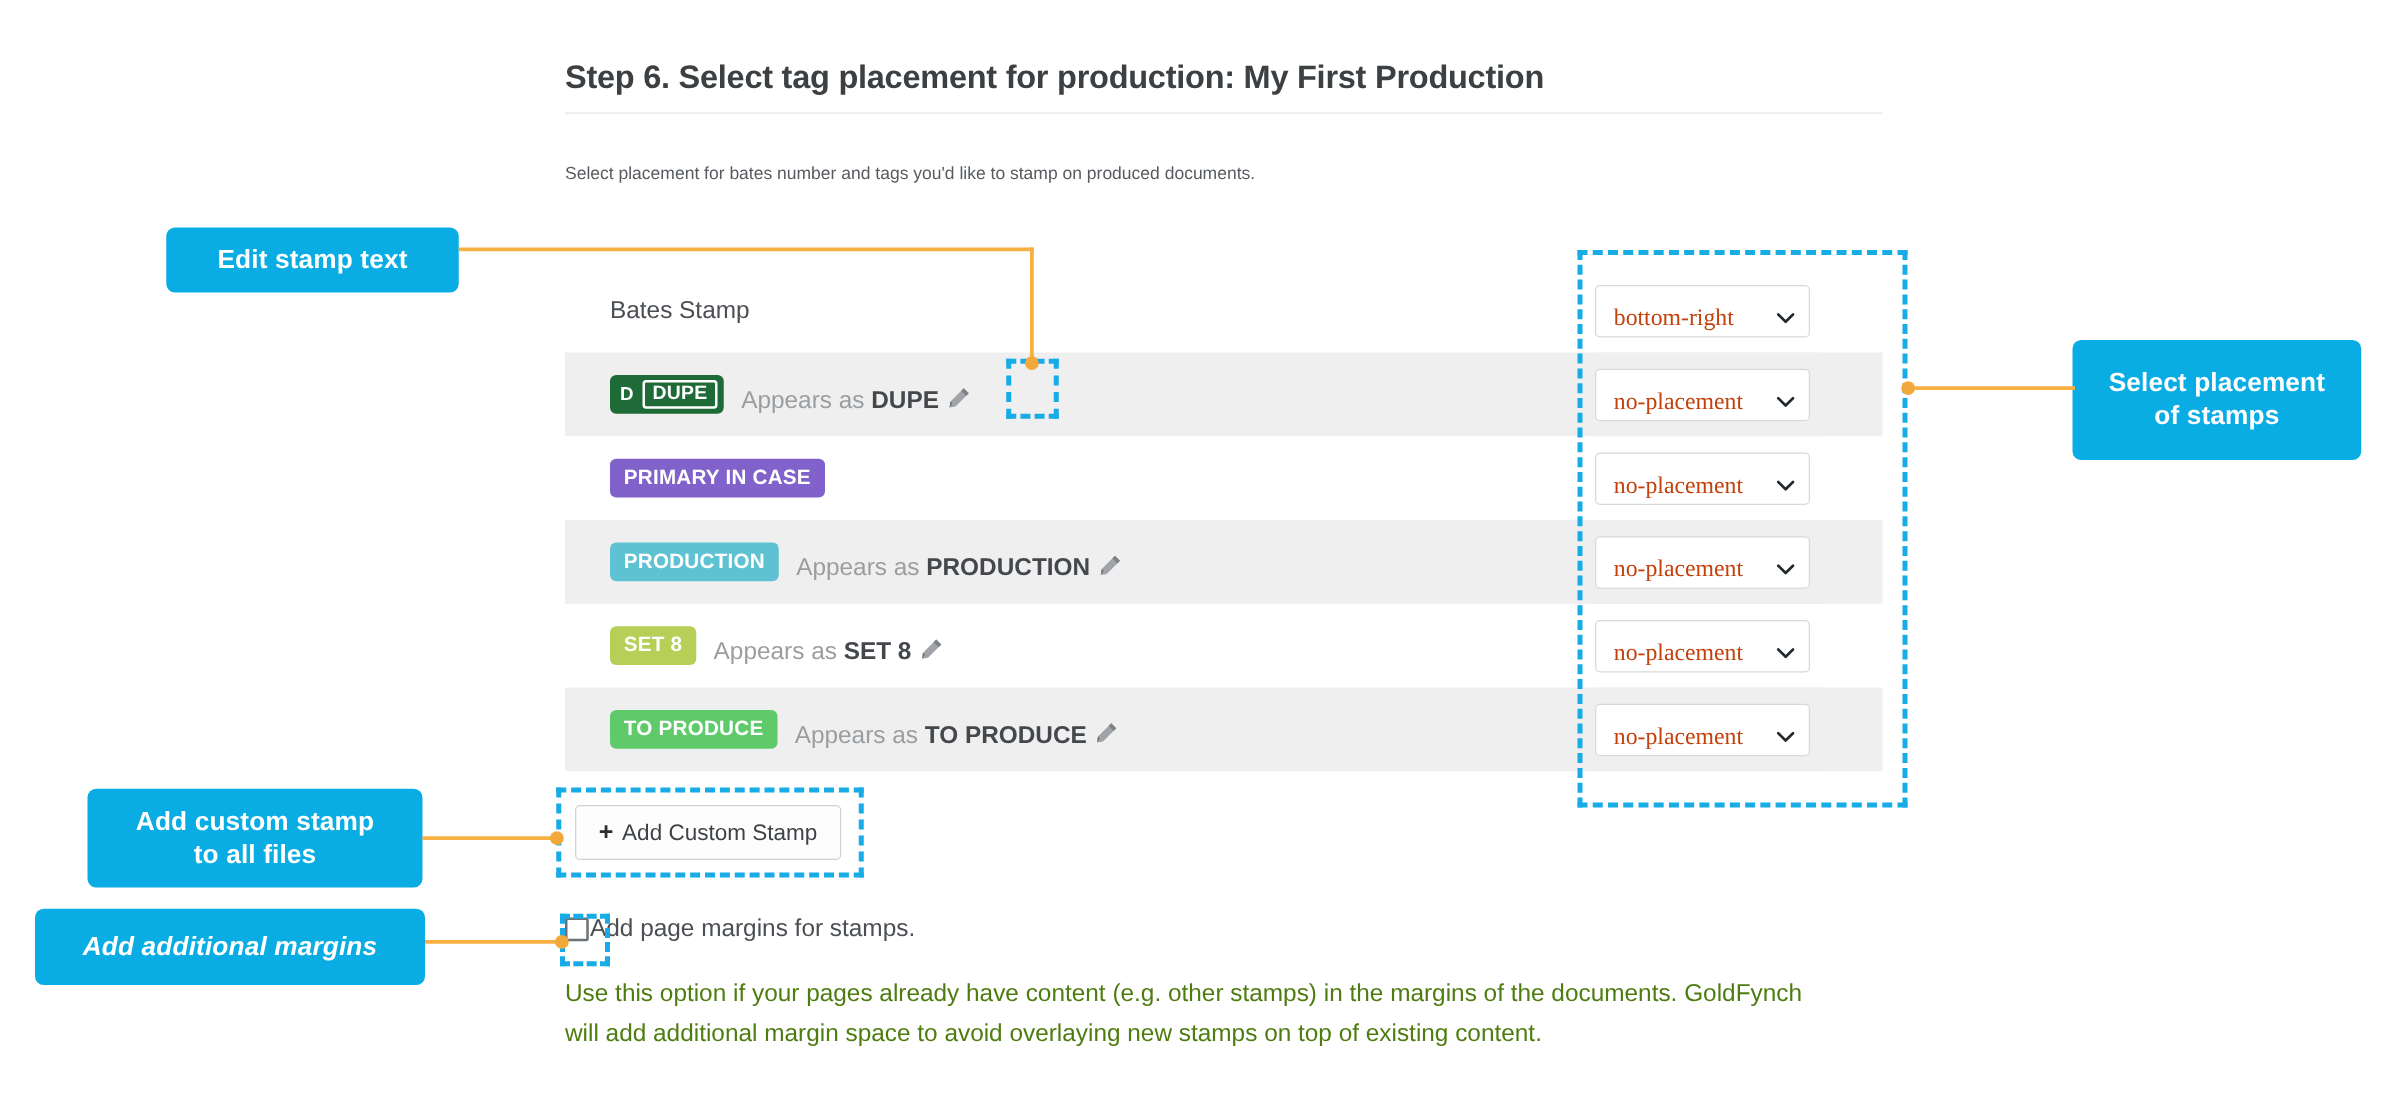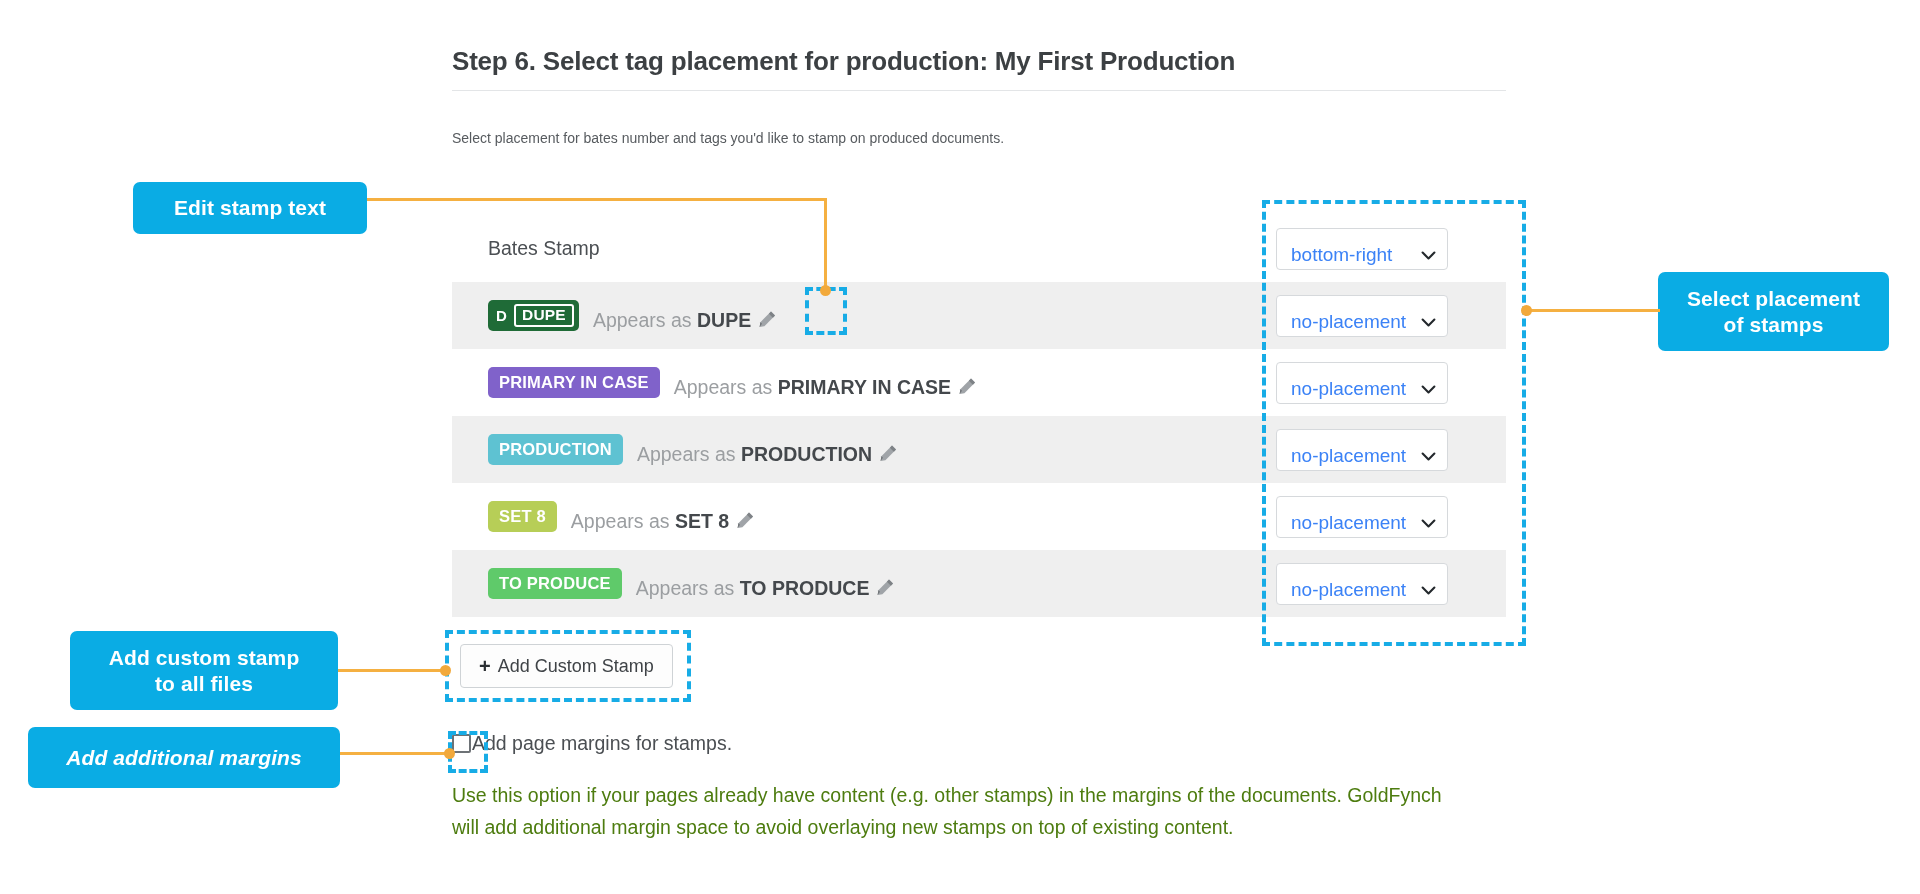--- a/index.html
+++ b/index.html
@@ -150,21 +150,22 @@
     height: 42px;
     background: #ffffff;
     border: 1px solid #d6d9dc;
     border-radius: 4px;
     display: flex;
     align-items: center;
     justify-content: space-between;
     padding: 12px 11px 0 14px;
     box-sizing: border-box;
     font-size: 19px;
-    color: #3b82f6;
+    color: #c2410c;
+    font-family: Liberation Serif, serif;
   }
   .pseudo-select .chev { flex: none; margin-left: 6px; }
 
   
   #add-stamp-wrap {
     position: absolute;
     left: 460px;
     top: 644px;
   }
   .add-stamp-btn {
@@ -280,25 +281,20 @@
           <span class="appears"><span>Appears as</span> <b>DUPE</b><span class="pencil"><svg width="19" height="19" viewBox="0 0 19 19" aria-hidden="true">
                 <path d="M13.0 1.6 L17.0 5.6 L6.4 16.2 L1.6 17.0 L2.4 12.2 Z" fill="#a0a4a8"></path>
                 <path d="M13.0 1.6 L17.0 5.6 L14.9 7.7 L10.9 3.7 Z" fill="#7e8286"></path>
                 <path d="M1.6 17.0 L2.4 12.2 L4.0 13.8 Z" fill="#6e7276"></path>
               </svg></span></span>
         </div>
       </div>
       <div class="row">
         <div class="taggroup">
           <span class="chip" style="background: rgb(128, 98, 202); color: rgb(255, 255, 255);">PRIMARY IN CASE</span>
-          <span class="appears"><span>Appears as</span> <b>PRIMARY IN CASE</b><span class="pencil"><svg width="19" height="19" viewBox="0 0 19 19" aria-hidden="true">
-                <path d="M13.0 1.6 L17.0 5.6 L6.4 16.2 L1.6 17.0 L2.4 12.2 Z" fill="#a0a4a8"></path>
-                <path d="M13.0 1.6 L17.0 5.6 L14.9 7.7 L10.9 3.7 Z" fill="#7e8286"></path>
-                <path d="M1.6 17.0 L2.4 12.2 L4.0 13.8 Z" fill="#6e7276"></path>
-              </svg></span></span>
         </div>
       </div>
       <div class="row shaded">
         <div class="taggroup">
           <span class="chip" style="background: rgb(94, 194, 210); color: rgb(255, 255, 255);">PRODUCTION</span>
           <span class="appears"><span>Appears as</span> <b>PRODUCTION</b><span class="pencil"><svg width="19" height="19" viewBox="0 0 19 19" aria-hidden="true">
                 <path d="M13.0 1.6 L17.0 5.6 L6.4 16.2 L1.6 17.0 L2.4 12.2 Z" fill="#a0a4a8"></path>
                 <path d="M13.0 1.6 L17.0 5.6 L14.9 7.7 L10.9 3.7 Z" fill="#7e8286"></path>
                 <path d="M1.6 17.0 L2.4 12.2 L4.0 13.8 Z" fill="#6e7276"></path>
               </svg></span></span>
@@ -399,21 +395,21 @@
 <div class="dashbox" style="left:1262px; top:200px; width:264px; height:446px;"></div>
 
 <div class="dashbox" style="left:445px; top:630px; width:246px; height:72px;"></div>
 
 <div class="dashbox" style="left:448px; top:731px; width:40px; height:42px;"></div>
 
 <div class="callout" style="left:133px; top:182px; width:234px; height:52px;">
   <span>Edit stamp text</span>
 </div>
 
-<div class="callout" style="left:1658px; top:272px; width:231px; height:79px; flex-direction:column;">
+<div class="callout" style="left:1658px; top:272px; width:231px; height:96px; flex-direction:column;">
   <span>Select placement</span>
   <span>of stamps</span>
 </div>
 
 <div class="callout" style="left:70px; top:631px; width:268px; height:79px; flex-direction:column;">
   <span>Add custom stamp</span>
   <span>to all files</span>
 </div>
 
 <div class="callout" style="left:28px; top:727px; width:312px; height:61px;font-style:italic;">

